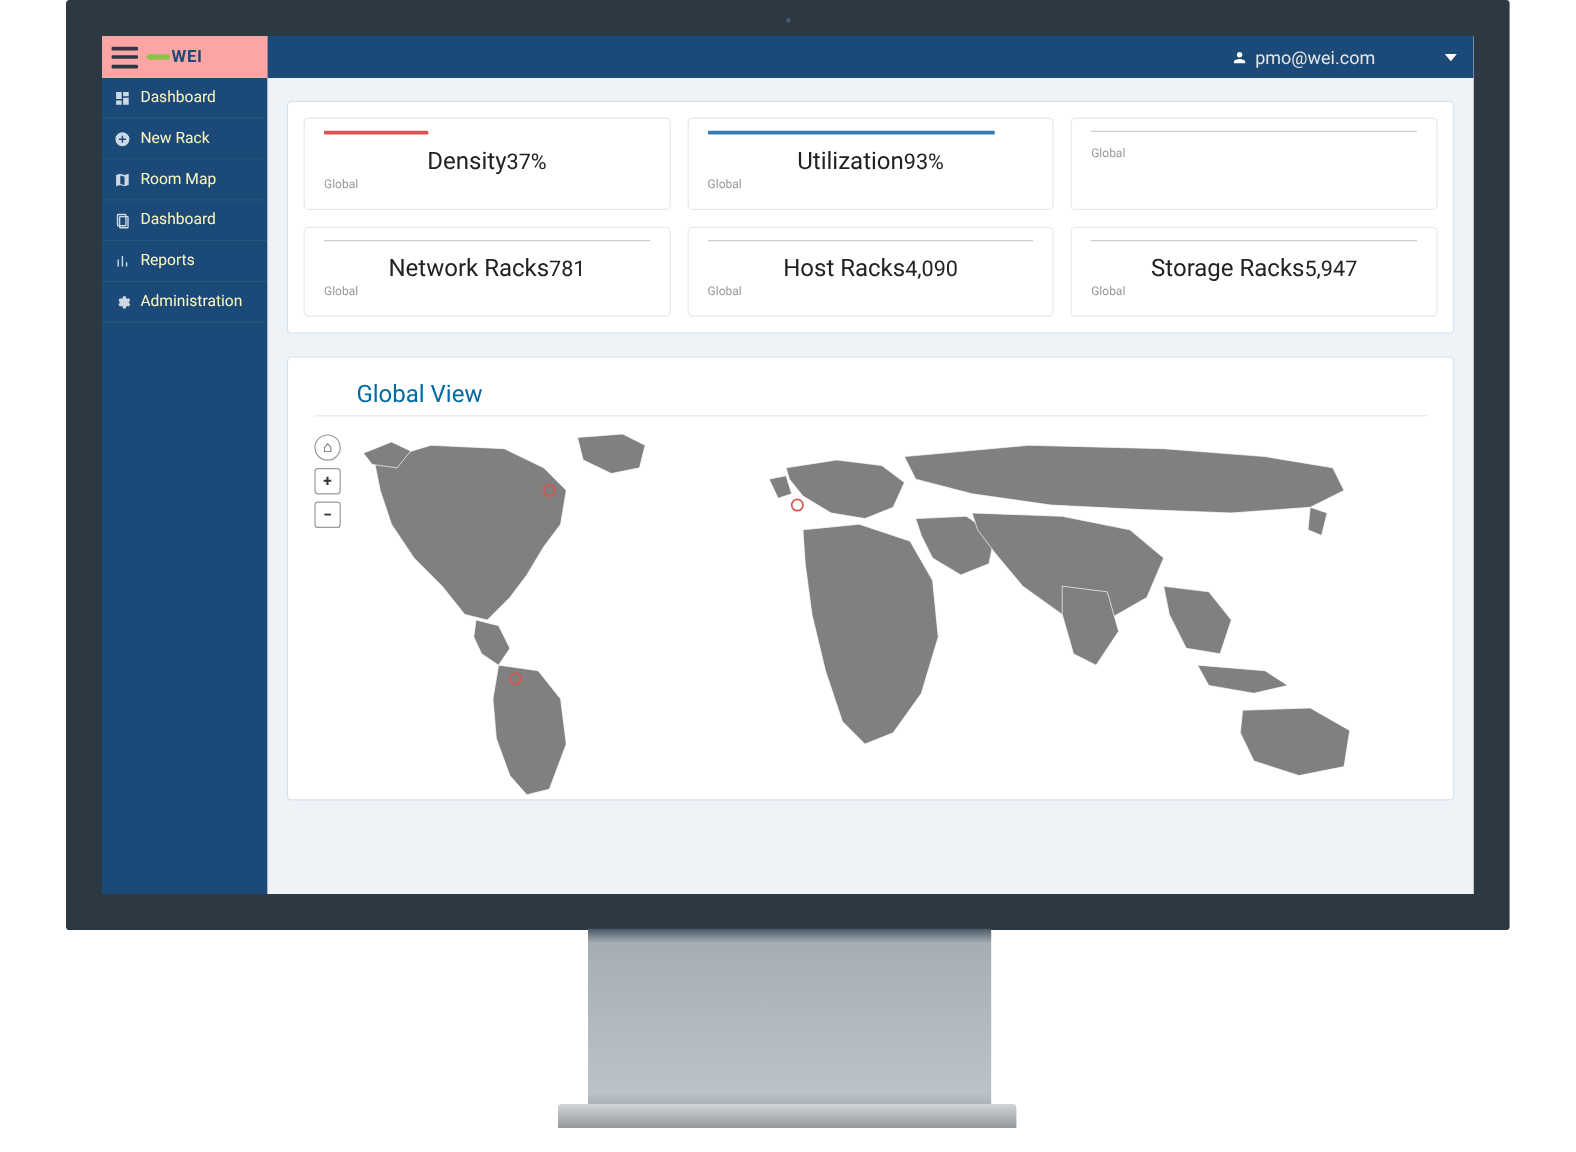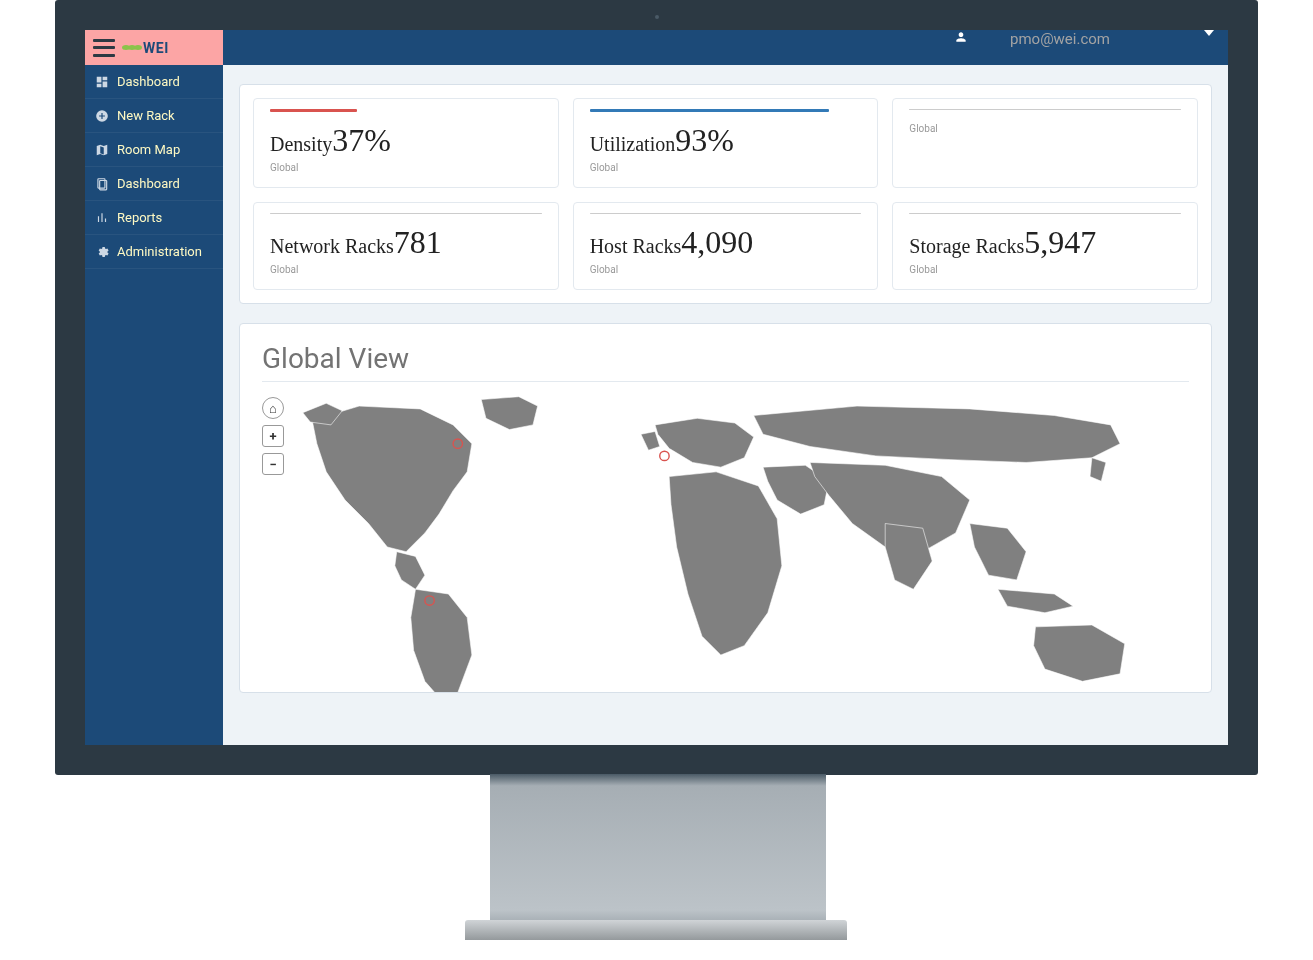--- a/index.html
+++ b/index.html
@@ -15,44 +15,44 @@
 .screen { position:relative; width:100%; height:100%; background:#fff; overflow:hidden; }
 
 
 .header { height:35px; background:#1c4a78; display:flex; align-items:stretch; }
 .logo-box { width:138px; background:#fca5a5; display:flex; align-items:center; padding:0 8px; }
 .hamburger { width:22px; height:18px; display:flex; flex-direction:column; justify-content:space-between; margin-right:8px; cursor:pointer; }
 .hamburger span { height:3px; background:#2c3943; border-radius:1px; }
 .logo-text { color:#1c4a78; font-weight:700; font-size:14px; letter-spacing:0.5px; position:relative; }
 .logo-leaves { display:inline-flex; margin-right:2px; }
 .leaf { width:8px; height:5px; background:#8bc34a; border-radius:50%; margin:0 -1px; }
-.header-right { margin-left:auto; display:flex; align-items:flex-start; padding:0 14px; color:#a3a3a3; font-size:15px; cursor:pointer;gap:36px; }
+.header-right { margin-left:auto; display:flex; align-items:center; padding:0 14px; color:#e5e5e5; font-size:15px; cursor:pointer; }
 .user-icon { width:14px; height:14px; margin-right:6px; }
 .chevron-down { margin-left:58px; width:0; height:0; border-left:5px solid transparent; border-right:5px solid transparent; border-top:6px solid #fff; }
 
 
 .sidebar { position:absolute; left:0; top:35px; width:138px; bottom:0; background:#1c4a78; }
 .sidebar-item { display:flex; align-items:center; padding:9px 10px; color:#fef9c3; font-size:13px; border-bottom:1px solid rgba(255,255,255,0.06); cursor:pointer; }
 .sidebar-icon { width:14px; height:14px; margin-right:8px; display:inline-flex; align-items:center; justify-content:center; }
 
 
 .main { position:absolute; left:138px; top:35px; right:0; bottom:0; background:#eef3f7; padding:19px 16px; overflow:hidden; }
 .card-grid { background:#fff; border:1px solid #d7e0e9; border-radius:4px; padding:13px; display:grid; grid-template-columns:repeat(3,1fr); gap:14px; }
 .metric-card { border:1px solid #e3e9ef; border-radius:4px; padding:12px 16px 14px; display:flex; flex-direction:column; position:relative; }
 .metric-bar { height:3px; margin:-2px 0 10px; border-radius:1px; }
 .bar-red { background:#d9534f; width:32%; }
 .bar-blue { background:#337ab7; width:88%; }
 .bar-none { background:#ccc; width:100%; height:1px; margin-bottom:10px; }
-.metric-row { display:flex; justify-content:flex-start; align-items:baseline;font-family:Liberation Serif, serif; }
+.metric-row { display:flex; justify-content:center; align-items:baseline; }
 .metric-title { font-size:20px; color:#222; font-weight:400; }
-.metric-value { font-size:32px; color:#222; font-weight:400; }
+.metric-value { font-size:18px; color:#222; font-weight:400; }
 .metric-sub { font-size:10px; color:#999; margin-top:3px; }
 
 .map-card { margin-top:19px; background:#fff; border:1px solid #d7e0e9; border-radius:4px; padding:18px 22px; height:370px; overflow:hidden; position:relative; }
-.map-title { font-size:28px; color:#737373; margin-bottom:6px; }
+.map-title { font-size:20px; color:#0369a1; margin-bottom:6px;margin-left:35px; }
 .map-hr { height:1px; background:#e3e9ef; margin-bottom:10px; }
 .map-container { position:relative; height:310px; }
 .map-svg { width:100%; height:100%; }
 .map-controls { position:absolute; left:0; top:5px; display:flex; flex-direction:column; gap:6px; }
 .map-btn { width:22px; height:22px; background:#fff; border:1px solid #999; border-radius:50%; display:flex; align-items:center; justify-content:center; font-size:13px; cursor:pointer; color:#333; font-weight:bold; }
 .map-btn.zoom { border-radius:3px; }
 .marker { fill:none; stroke:#d9534f; stroke-width:1.5; }
 </style>
 </head>
 <body>

